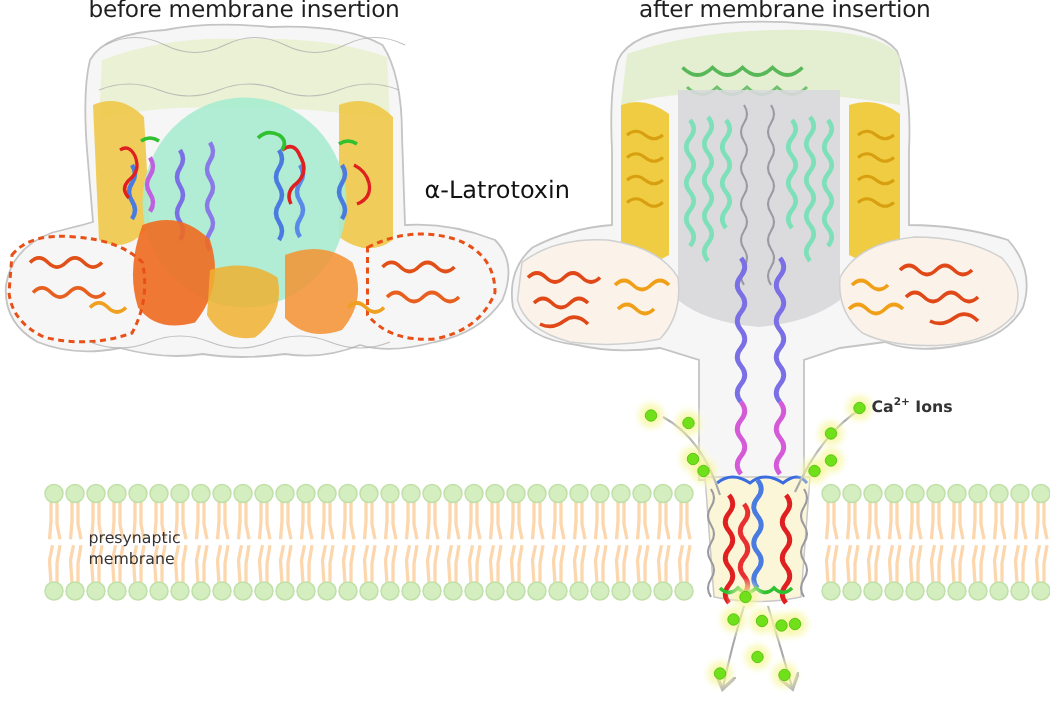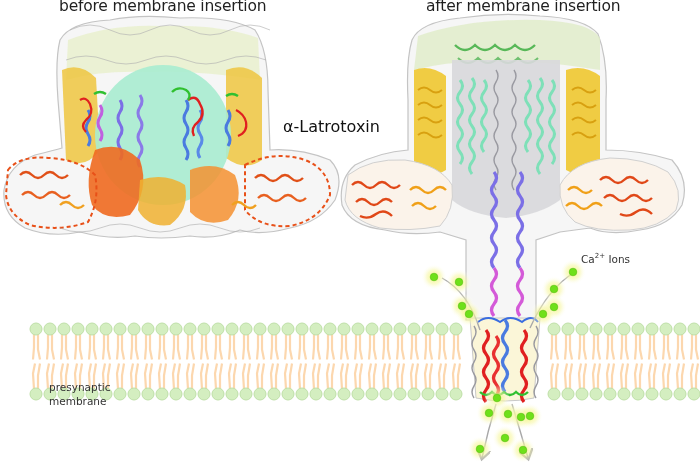--- a/index.html
+++ b/index.html
@@ -4,22 +4,22 @@
 <style>
   html, body { margin: 0; padding: 0; background: #ffffff; }
   body { width: 700px; height: 469px; position: relative; overflow: hidden;
          font-family: "DejaVu Sans", "Liberation Sans", sans-serif; }
   #stage { position: absolute; left: 0; top: 0; width: 700px; height: 469px; }
   .label { position: absolute; color: #222; white-space: nowrap; }
   .heading { font-size: 15.5px; letter-spacing: -0.2px; color: #1f1f1f; }
   #title-before { left: 59px; top: -3px; }
   #title-after { left: 426px; top: -3px; }
   #toxin-name { left: 283px; top: 117px; font-size: 16px; font-weight: normal; color: #111; }
-  #membrane-label { left: 49px; top: 352px; font-size: 10.5px; line-height: 14px; color: #333; white-space: normal; width: 80px; margin-top: 28px; }
-  #ion-label { left: 581px; top: 252px; font-size: 10.5px; color: #333; }
+  #membrane-label { left: 59px; top: 352px; font-size: 10.5px; line-height: 14px; color: #333; white-space: normal; width: 80px; }
+  #ion-label { left: 581px; top: 264px; font-size: 10.5px; color: #333; font-weight: bold; }
   #ion-label sup { font-size: 7px; }
 </style>
 </head>
 <body>
 
 <div id="stage">
   <svg id="art" width="700" height="469" viewBox="0 0 700 469" xmlns="http://www.w3.org/2000/svg">
     <defs>
       <radialGradient id="glow" cx="50%" cy="50%" r="50%">
         <stop offset="0%" stop-color="#f4f47a" stop-opacity="0.95"></stop>

